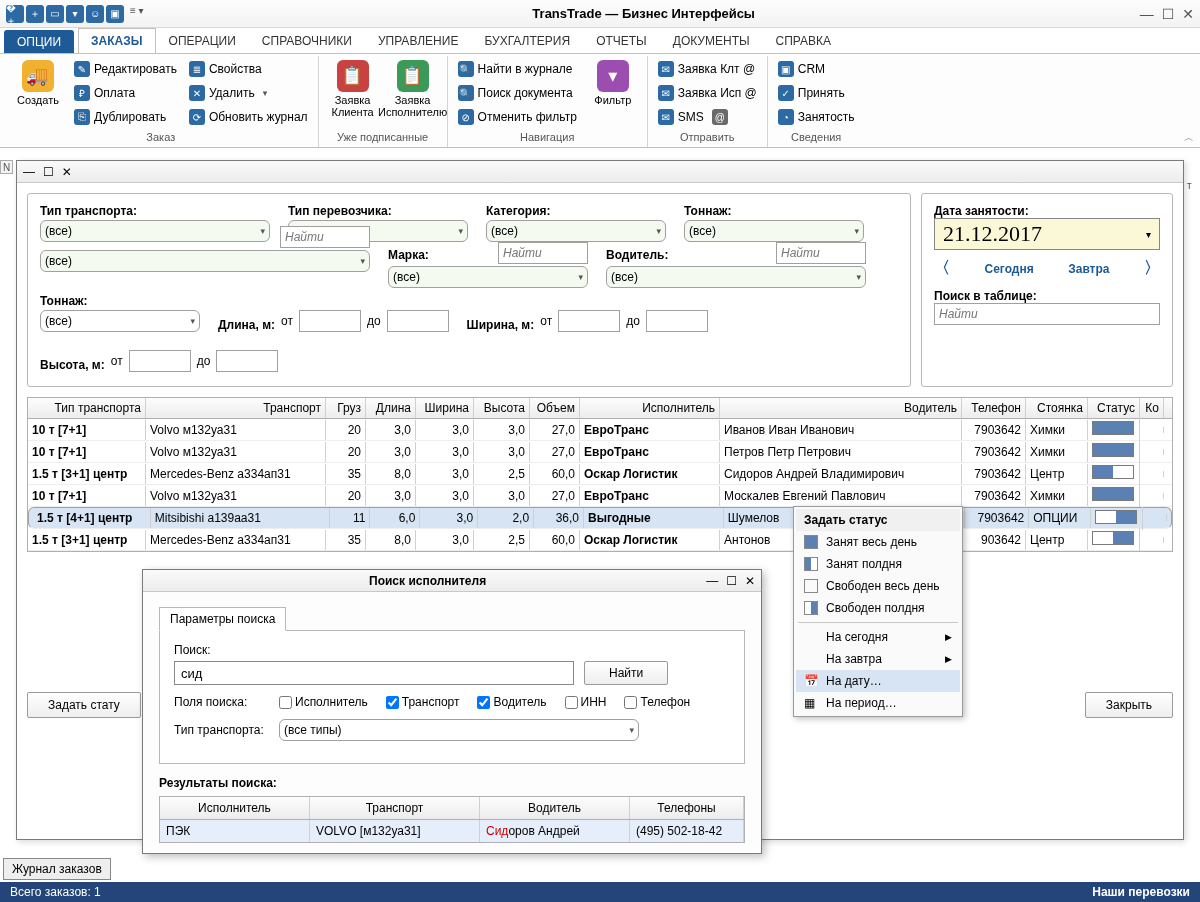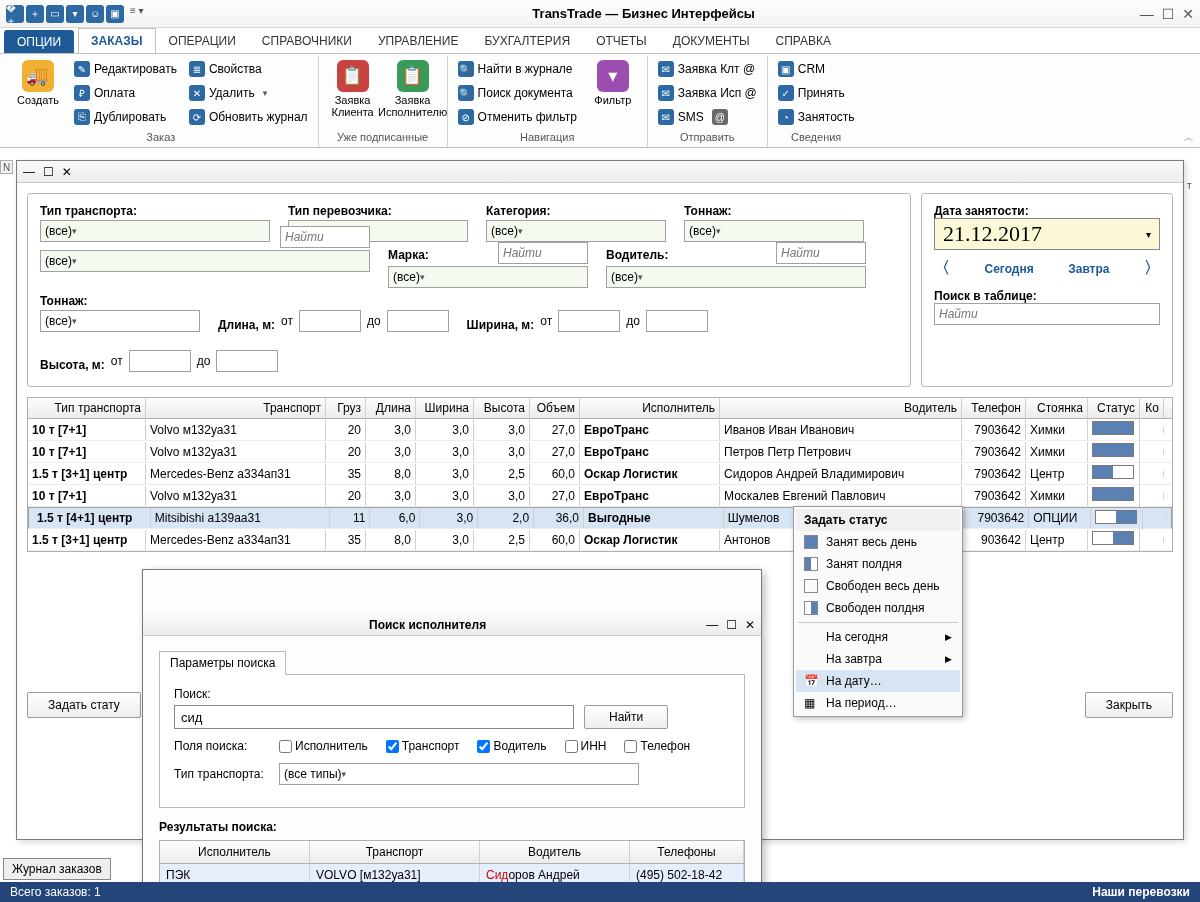--- a/index.html
+++ b/index.html
@@ -38,21 +38,21 @@
 .childbar .t { flex:1; text-align:center; font-weight:bold; }
 .childbody { padding:10px; }
 .filters { display:flex; gap:10px; }
 .filterbox { border:1px solid #b8b8b8; border-radius:3px; padding:10px 12px 8px; }
 .fb-main { flex:1; }
 .fb-date { width:252px; }
 .frow { display:flex; gap:18px; margin-bottom:6px; flex-wrap:wrap; }
 .ff { display:flex; flex-direction:column; gap:2px; }
 .ff label { font-weight:bold; font-size:12px; }
 .sel, .inp { border:1px solid #a0a0a0; background:#f4faef; height:22px; font-size:12px; padding:0 4px; }
-.sel { display:flex; align-items:center; justify-content:flex-start; }
+.sel { display:flex; align-items:center; justify-content:space-between;border-radius:6px; }
 .sel .dd { font-size:9px; color:#555; }
 .inp.find { background:#fff; color:#888; font-style:italic; }
 .inp.white { background:#fff; }
 .dim { display:flex; align-items:flex-end; gap:6px; }
 .dim span.lab { font-size:12px; padding-bottom:4px; }
 .datebox { background:#fbf8d8; border:1px solid #888; font-size:22px; font-family:Georgia,serif; padding:2px 8px; display:flex; align-items:center; justify-content:space-between; }
 .datenav { display:flex; justify-content:space-between; align-items:center; color:#1d5a96; font-weight:bold; margin-top:8px; }
 .datenav .arrow { font-size:16px; cursor:pointer; }
 
 
@@ -65,21 +65,21 @@
 .c-type{width:118px;} .c-tr{width:180px;} .c-gr{width:40px;text-align:right;} .c-dl{width:50px;text-align:right;} .c-sh{width:58px;text-align:right;} .c-vy{width:56px;text-align:right;} .c-ob{width:50px;text-align:right;} .c-isp{width:140px;} .c-vod{width:242px;} .c-tel{width:64px;text-align:right;} .c-st{width:62px;} .c-stat{width:52px;} .c-ko{width:24px;}
 .grow .c-type,.grow .c-isp{font-weight:bold;}
 .status-sq{width:42px;height:14px;border:1px solid #7a7a7a;display:inline-block;position:relative;background:#fff;}
 .status-sq .fill{position:absolute;top:0;bottom:0;background:#5b80b2;}
 
 .footerbtns { display:flex; justify-content:space-between; margin-top:140px; }
 .btn { border:1px solid #9a9a9a; background:linear-gradient(#fff,#eee); padding:5px 20px; cursor:pointer; font-size:12px; border-radius:2px; }
 
 
 .dlg { position:absolute; left:142px; top:569px; width:620px; background:#fdfdfd; border:1px solid #7a7a7a; box-shadow:3px 3px 8px rgba(0,0,0,0.25); }
-.dlgbar { height:22px; background:linear-gradient(#fafafa,#ececec); border-bottom:1px solid #c8c8c8; display:flex; align-items:center; padding:0 6px;margin-top:44px; }
+.dlgbar { height:22px; background:linear-gradient(#fafafa,#ececec); border-bottom:1px solid #c8c8c8; display:flex; align-items:center; padding:0 6px; }
 .dlgbar .t{flex:1;text-align:center;font-weight:bold;}
 .dlgbody{padding:14px 16px 10px;}
 .tabctrl{border-bottom:1px solid #b8b8b8;margin-bottom:-1px;}
 .tabctrl .tab{display:inline-block;border:1px solid #b8b8b8;border-bottom-color:#fff;background:#fff;padding:4px 10px;font-size:12px;position:relative;top:1px;}
 .panel{border:1px solid #b8b8b8;padding:12px 14px;background:#fff;}
 .prow{display:flex;align-items:center;gap:10px;margin-bottom:10px;}
 .prow .plab{width:95px;}
 .tin{flex:1;border:1px solid #888;height:24px;padding:0 6px;font-size:13px;}
 .cb{display:inline-flex;align-items:center;gap:3px;margin-right:8px;}
 .cb input{width:13px;height:13px;}

